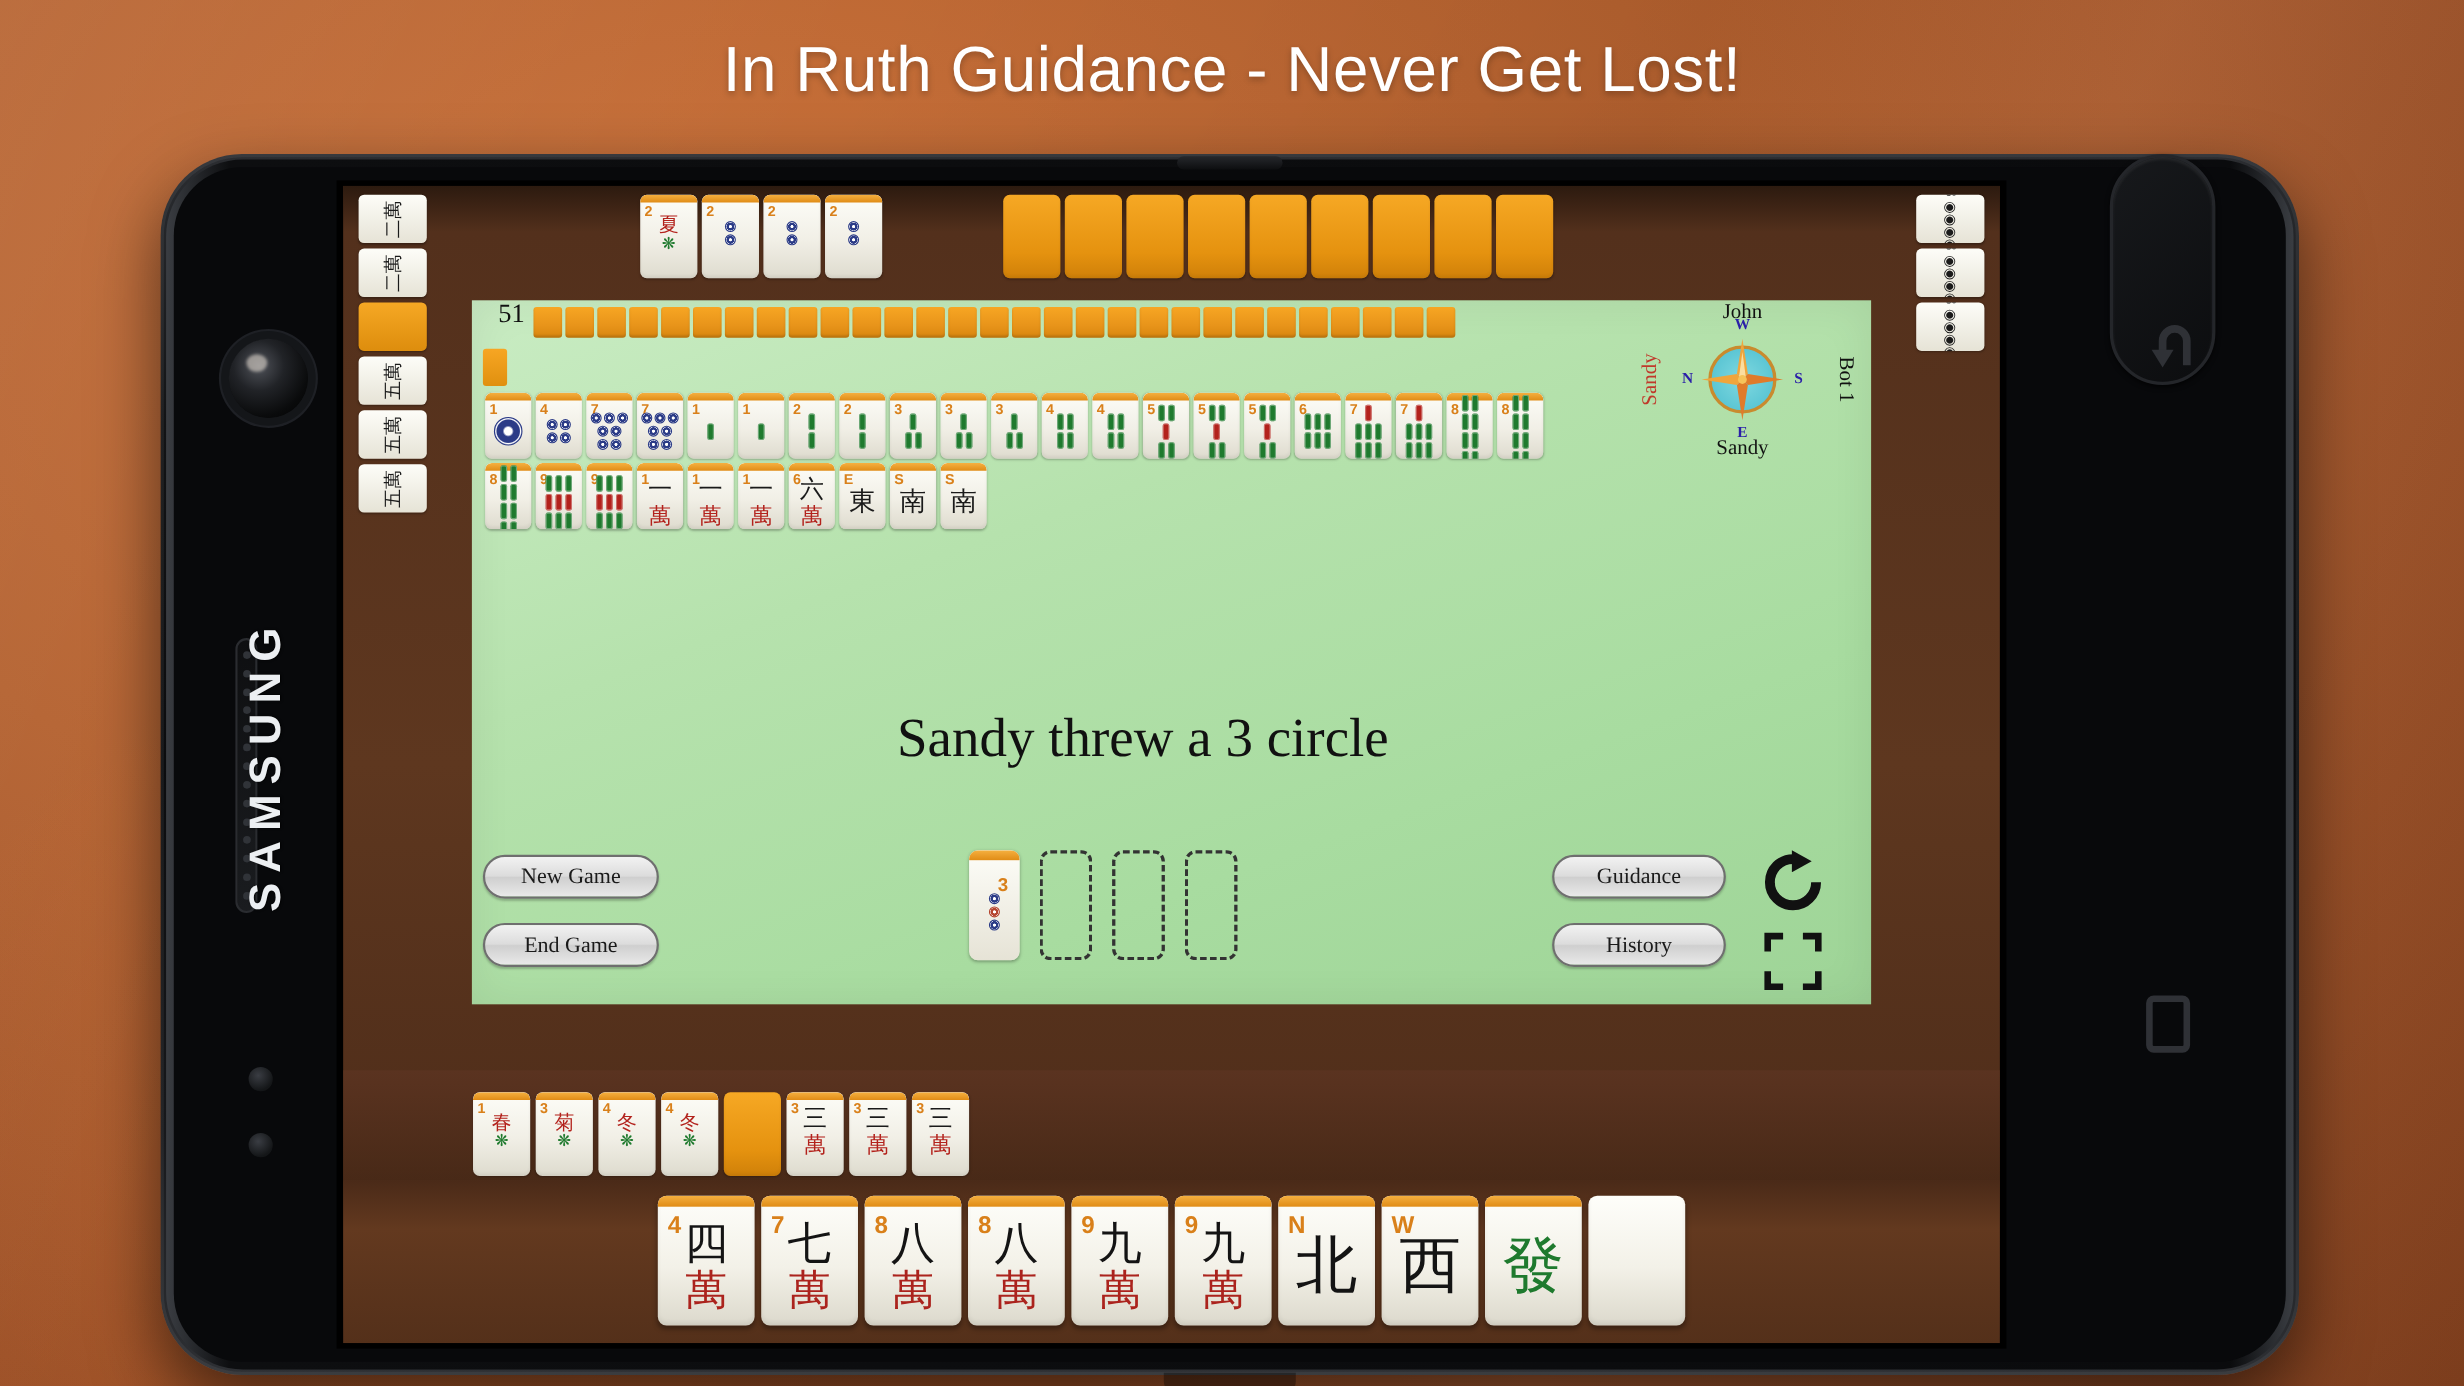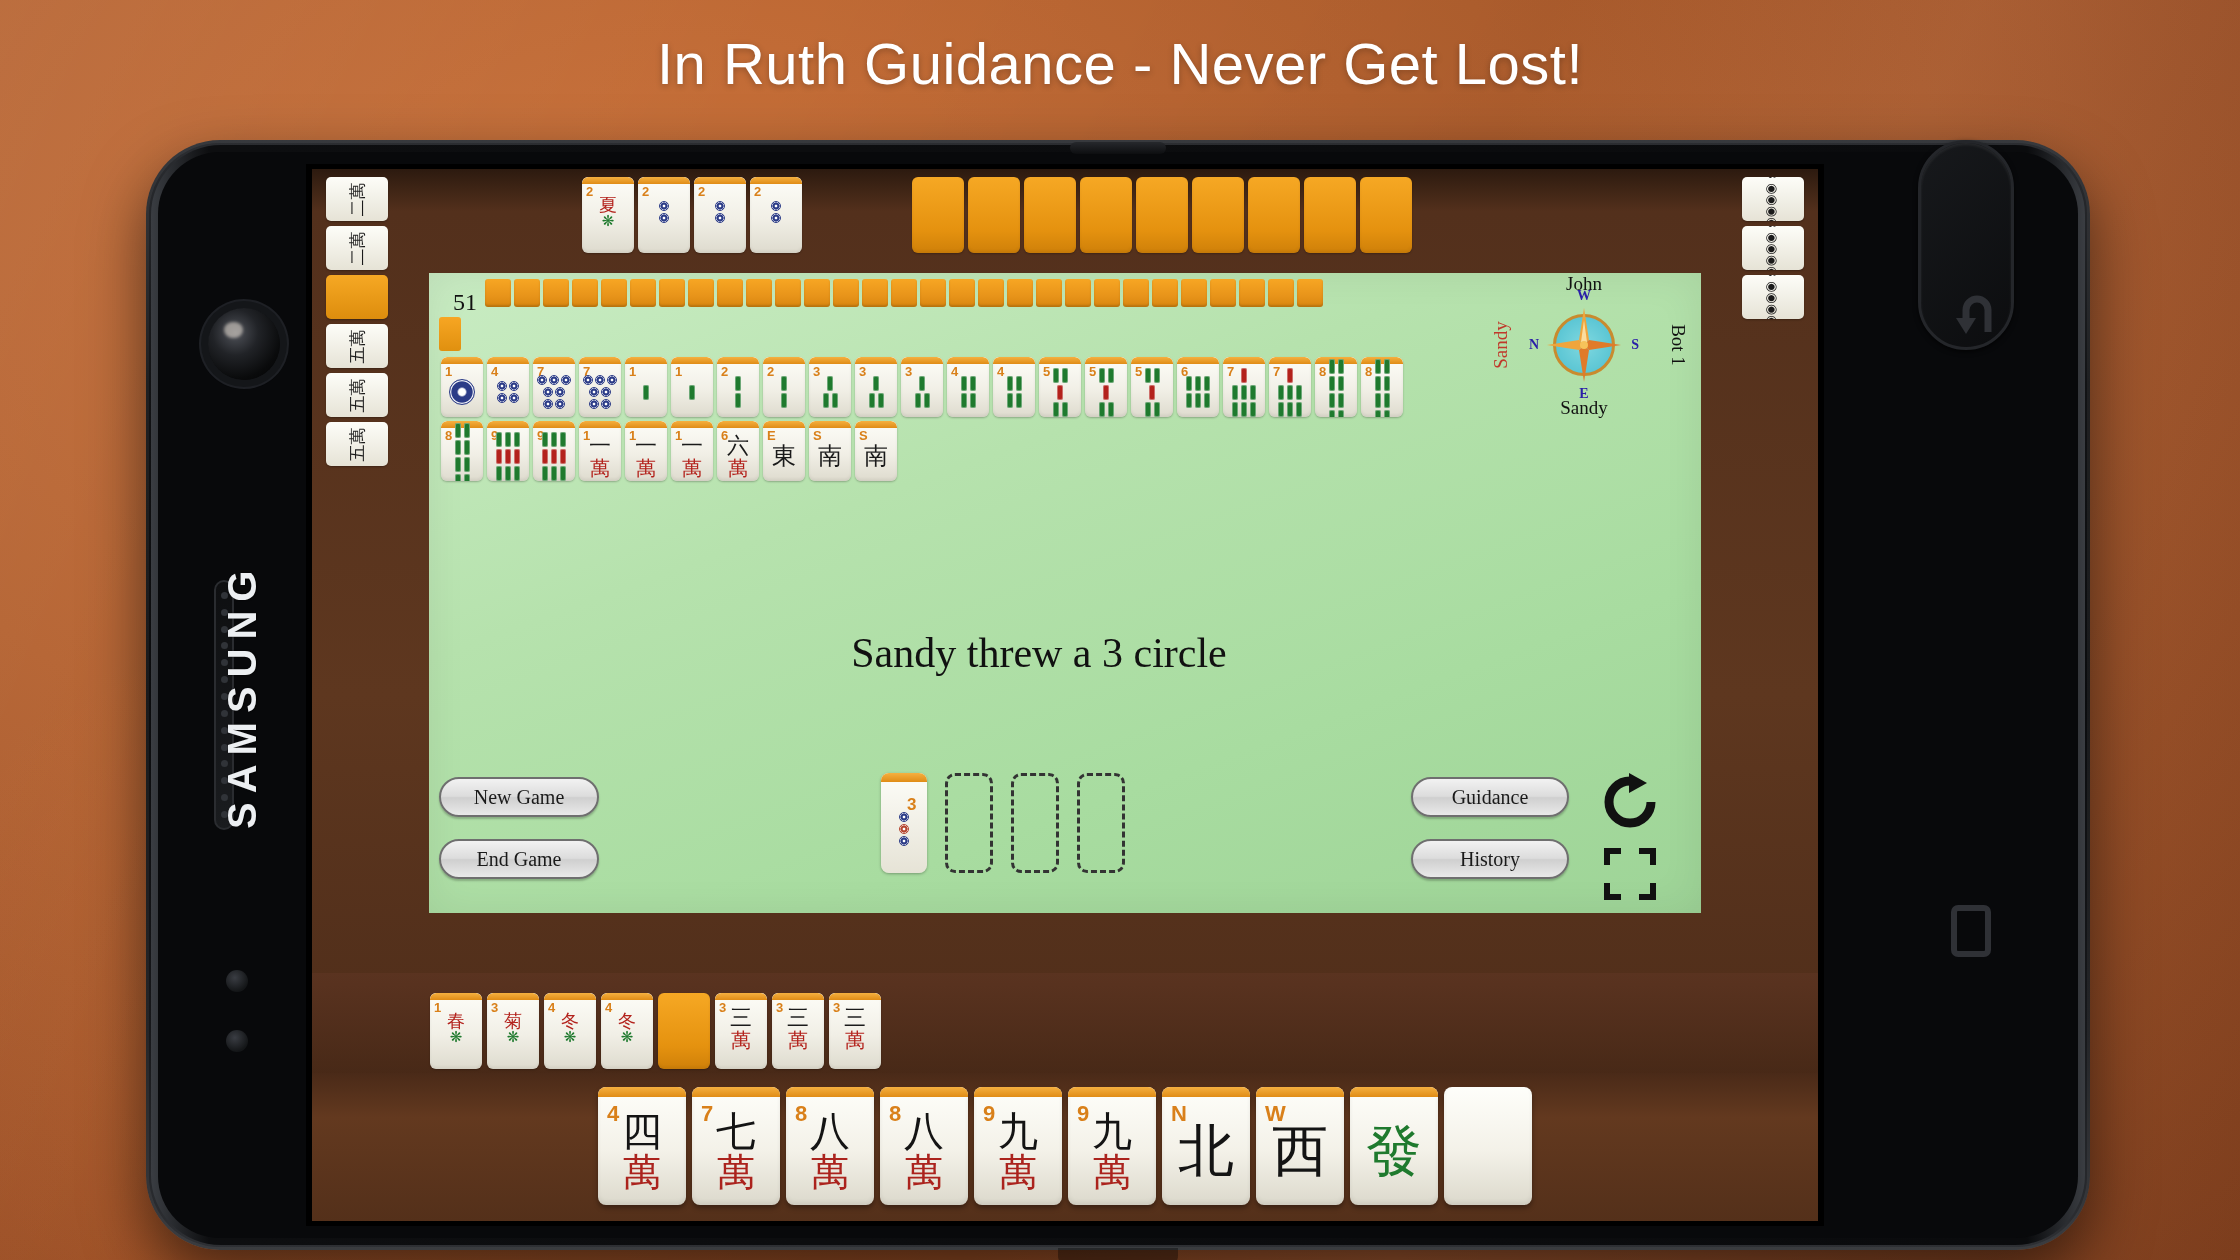--- a/index.html
+++ b/index.html
@@ -133,21 +133,21 @@
   }
   .felt {
     position: absolute;
     left: 117px; top: 104px; width: 1272px; height: 640px;
     background: linear-gradient(160deg,#c9ecc3 0%, #b6e2ad 35%, #a8dca0 70%, #9ed497 100%);
     box-shadow: inset 0 0 40px rgba(0,0,0,0.07);
   }
 
   
   .wall-count {
-    position: absolute; left: 10px; top: 16px; width: 38px;
+    position: absolute; left: 10px; top: 0; width: 38px;
     color: #111; font-family: "Liberation Serif", serif; font-size: 24px; text-align: right;
   }
   .wall-row { position: absolute; left: 56px; top: 6px; display: flex; gap: 3px; }
   .wall-tile { width: 26px; height: 28px; border-radius: 3px;
     background: linear-gradient(180deg,#f7a623,#e8941a 60%,#d8860f);
     box-shadow: inset 0 -2px 2px rgba(0,0,0,0.15); }
   .wall-single {
     position: absolute; left: 10px; top: 44px; width: 22px; height: 34px; border-radius: 3px;
     background: linear-gradient(180deg,#f7a623,#e0900f);
   }
@@ -226,22 +226,22 @@
     position: absolute; right: 10px; top: 148px; width: 340px; padding: 16px 14px;
     border-radius: 10px;
     background: linear-gradient(180deg,#f6f7d4 0%, #eff1c8 55%, #e4e8bb 100%);
     box-shadow: 0 2px 5px rgba(0,0,0,0.18);
     font-family: "Liberation Serif", serif; font-size: 17.5px; line-height: 1.33;
     color: #161616; text-align: center;
   }
 
   
   .center-msg {
-    position: absolute; left: 0; top: 356px; width: 1220px; text-align: center;
-    font-family: "Liberation Serif", serif; font-size: 42px; color: #111;
+    position: absolute; left: 0; top: 368px; width: 1220px; text-align: center;
+    font-family: "Liberation Serif", serif; font-size: 50px; color: #111;
   }
 
   
   .btn {
     background: linear-gradient(180deg,#f2f2f2 0%, #dcdcdc 48%, #cfcfcf 52%, #e9e9e9 100%);
     border: 2px solid #6f6f6f;
     border-radius: 22px;
     color: #1a1a1a;
     font-family: "Liberation Serif", serif;
     font-size: 20px;

